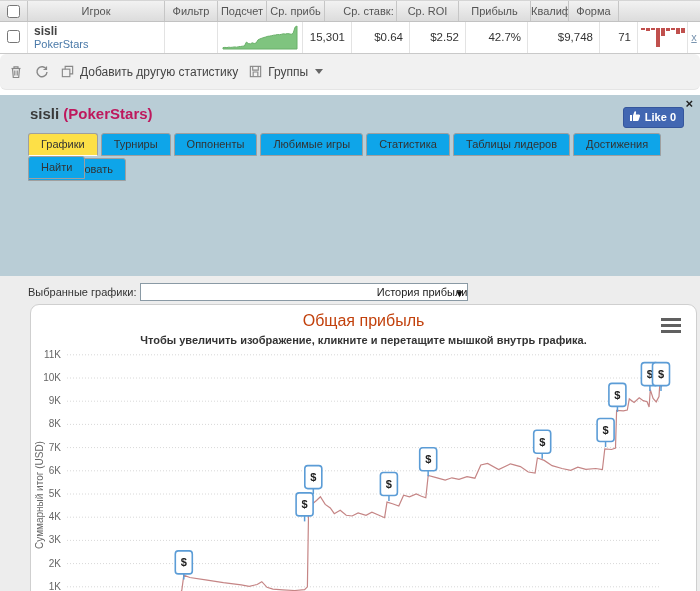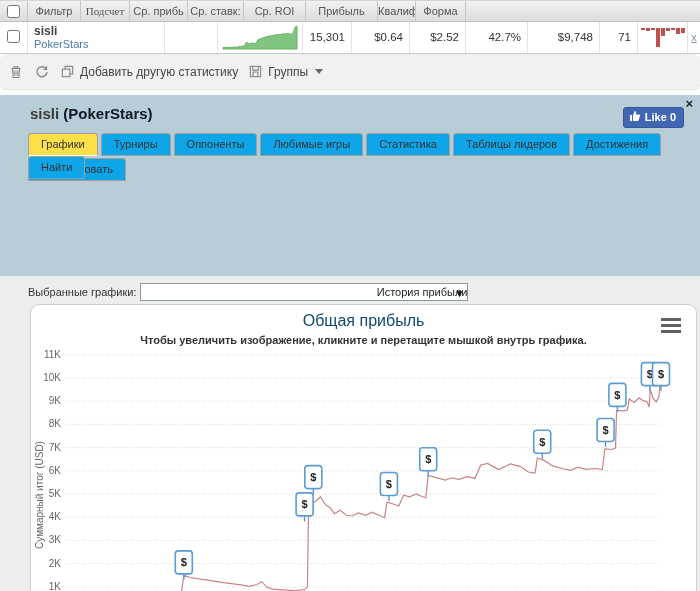--- a/index.html
+++ b/index.html
@@ -23,57 +23,58 @@
   
   .toolbar { position:absolute; left:0; top:54px; width:700px; height:36px; background:#f1f1f1; border-bottom:1px solid #e5e5e5; display:flex; align-items:center; gap:10px; padding-left:8px;border-radius:6px; }
   .tbicon { width:16px; height:16px; display:inline-block; cursor:pointer; }
   .tbitem { display:flex; align-items:center; gap:4px; font-size:12px; color:#444; cursor:pointer; }
   .caret { width:0; height:0; border-left:4px solid transparent; border-right:4px solid transparent; border-top:5px solid #666; display:inline-block; margin-left:3px; }
 
   
   .panel { position:absolute; left:0; top:95px; width:700px; height:496px; background:#b9cdd6; }
   .phead { position:relative; height:38px; }
   .pheadname { position:absolute; left:30px; top:10px; font-size:15px; font-weight:bold; color:#3a3a3a; }
-  .pheadname .site { color:#0f172a;text-align:center; }
+  .pheadname .site { color:#be185d;text-align:center; }
   .likebtn { position:absolute; right:16px; top:12px; background:#4267b2; border:1px solid #35569c; border-radius:3px; color:#fff; font-size:11px; font-weight:bold; padding:2px 7px 3px 5px; display:flex; align-items:center; gap:4px; cursor:pointer; }
   .pclose { position:absolute; right:7px; top:1px; font-size:13px; font-weight:bold; color:#222; cursor:pointer; }
 
   .tabsrow { position:relative; padding-left:28px; height:24px; }
   .tab { display:inline-block; background:#0ea5e9; border:1px solid #9f9f9f; border-radius:3px 3px 0 0; font-size:11px; color:#333; padding:4px 12px 5px 12px; margin-right:3px; cursor:pointer; }
   .tab.active { background:#fde047; border-bottom-color:#fdfdfd; }
   .tabsrow2 { padding-left:28px; height:24px; margin-top:1px; }
 
   .content { position:absolute; left:0; top:181px; width:700px; height:410px; background:#ededed; }
   .selrow { position:absolute; left:28px; top:7px; display:flex; align-items:center; gap:4px;border-radius:9px; }
   .sellabel { font-size:11px; color:#333; }
   .selbox { position:relative; width:328px; height:18px; background:#fff; border:1px solid #8a9aa5; font-size:11px; color:#222; line-height:16px; padding-left:4px; cursor:pointer;text-align:right; }
   .selbox .arr { position:absolute; right:3px; top:2px; font-size:10px; color:#111; }
 
   
   .card { position:absolute; left:30px; top:28px; width:667px; height:374px; background:#fff; border:1px solid #cfcfcf; border-radius:9px; }
-  .ctitle { position:absolute; top:7px; left:0; width:100%; text-align:center; font-size:16px; color:#0c4a6e; }
+  .ctitle { position:absolute; top:7px; left:0; width:100%; text-align:center; font-size:16px; color:#c2410c; }
   .csub { position:absolute; top:29px; left:0; width:100%; text-align:center; font-size:11px; font-weight:bold; color:#333; }
   .burger { position:absolute; top:13px; right:15px; width:20px; cursor:pointer; }
   .burger div { height:3px; background:#606060; margin-bottom:3px; }
   #plot { position:absolute; left:0; top:0; width:667px; height:374px; }
 </style>
 </head>
 <body>
 
 <div id="page">
 
   <div class="ttable">
     <div class="thead" id="thead">
         <div class="hcell" style="width: 28px;">
           <input type="checkbox" class="cbox" style="">
         </div>
+        <div class="hcell" style="width: 137px;">Игрок</div>
         <div class="hcell" style="width: 53px;">Фильтр</div>
-        <div class="hcell" style="width: 49px; font-family: Liberation Serif, serif;">Подсчет</div>
+        <div class="hcell" style="width: 49px;">Подсчет</div>
         <div class="hcell" style="width: 58px;">Ср. прибь</div>
-        <div class="hcell" style="width: 56px;">Ср. ставк:</div>
+        <div class="hcell" style="width: 56px; margin-left: 16px;">Ср. ставк:</div>
         <div class="hcell" style="width: 62px;">Ср. ROI</div>
         <div class="hcell" style="width: 72px;">Прибыль</div>
         <div class="hcell" style="width: 38px;">Квалиф</div>
         <div class="hcell" style="width: 50px;">Форма</div>
         <div class="hcell" style="width: 12px; border-right: none;"></div>
       </div>
     <div class="trow" id="trow">
       <div class="cell" style="width:28px">
           <input type="checkbox" class="cbox" style="">
         </div>

